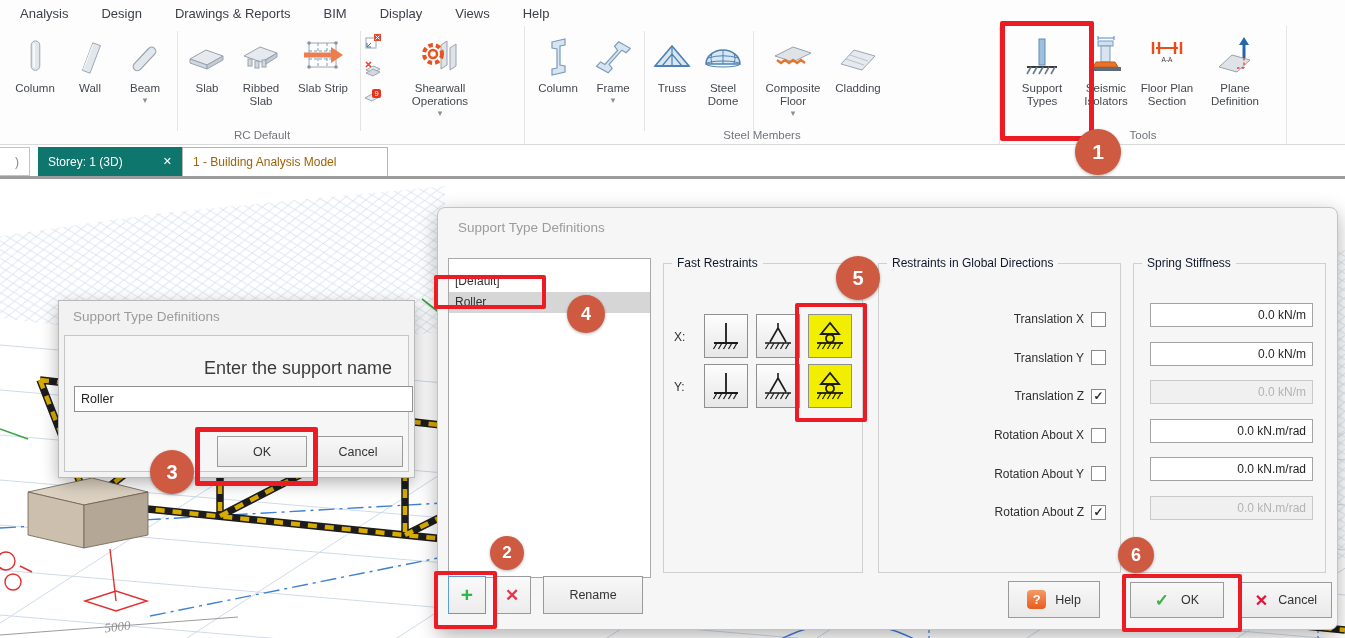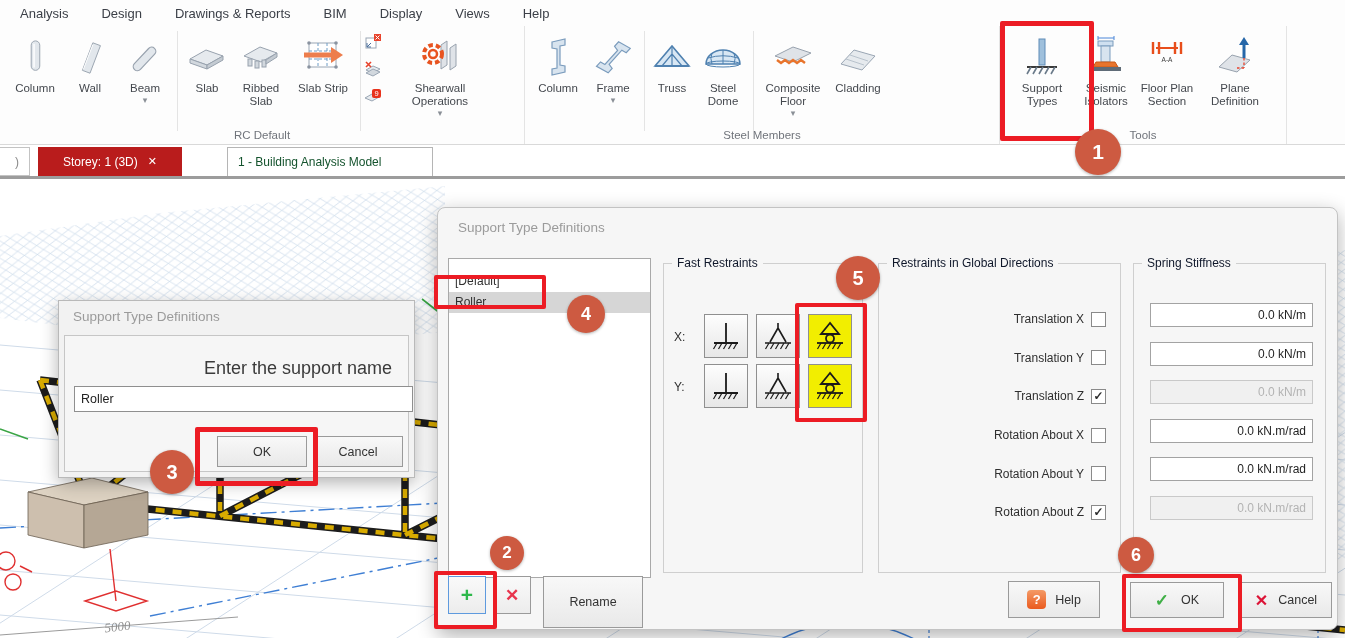--- a/index.html
+++ b/index.html
@@ -25,23 +25,23 @@
   .stackcol{display:flex;flex-direction:column;justify-content:flex-start;gap:5px;padding-top:7px;}
   .sbtnrow{display:flex;align-items:center;gap:5px;height:20px;}
   .sbtnrow .rtext{margin-top:0;}
   
   .tabstrip{position:absolute;left:0;top:145px;width:100%;height:34px;background:#fff;}
   .tabstrip .rule{position:absolute;left:0;top:31px;width:100%;height:3px;background:#9c9c9c;}
   .tab{position:absolute;top:2px;height:29px;box-sizing:border-box;display:flex;align-items:center;
        font-size:12px;padding:0 10px;cursor:default;}
   .tab.partial{left:0;width:30px;background:#fff;border:1px solid #c3c3c3;border-left:none;
                color:#8a8a8a;justify-content:flex-end;}
-  .tab.active{left:38px;width:144px;background:#b91c1c;color:#fff;justify-content:center;}
+  .tab.active{left:38px;width:144px;background:#0f766e;color:#fff;justify-content:space-between;}
   .tab.active .closex{font-size:11px;margin-left:10px;color:#fff;}
-  .tab.plain{left:182px;width:206px;background:#fff;border:1px solid #b5b5b5;border-bottom:none;color:#14532d;margin-left:45px;}
+  .tab.plain{left:182px;width:206px;background:#fff;border:1px solid #b5b5b5;border-bottom:none;color:#a16207;}
   
   .viewport{position:absolute;left:0;top:179px;width:1345px;height:459px;}
   
   .dlg-title{font-size:13.5px;color:#9b9b9b;}
   .namedlg{position:absolute;left:58px;top:300px;width:357px;height:178px;background:#f2f2f2;
            border:1px solid #b9b9b9;box-shadow:0 5px 16px rgba(0,0,0,.30);z-index:15;box-sizing:border-box;}
   .namedlg .dlg-title{position:absolute;left:14px;top:8px;}
   .namedlg .panel{position:absolute;left:5px;top:34px;width:345px;height:137px;background:#f6f6f6;
                   border:1px solid #c6c6c6;box-sizing:border-box;}
   .prompt{position:absolute;right:16px;top:22px;font-size:18px;color:#3b3b3b;}
@@ -81,21 +81,21 @@
   .sfield{height:24px;margin-bottom:14.6px;border:1px solid #a3a3a3;background:#fff;font-size:12px;
           color:#1f1f1f;display:flex;align-items:center;justify-content:flex-end;padding-right:6px;
           box-sizing:border-box;}
   .sfield.disabled{background:#f0f0f0;color:#b3b3b3;border-color:#c9c9c9;}
   .sqbtn{position:absolute;width:38px;height:38px;display:flex;align-items:center;justify-content:center;
          background:linear-gradient(#fafafa,#ececec);border:1px solid #9a9a9a;box-sizing:border-box;}
   .addbtn{left:10px;top:368px;border:1px solid #5e9ade;}
   .addbtn span{color:#2db84b;font-size:21px;font-weight:bold;line-height:20px;}
   .delbtn{left:55px;top:368px;}
   .delbtn span{color:#e8344c;font-size:17px;font-weight:bold;}
-  .renamebtn{position:absolute;left:105px;top:368px;width:100px;height:52px;}
+  .renamebtn{position:absolute;left:105px;top:368px;width:100px;height:38px;}
   .helpbtn{position:absolute;left:570px;top:373px;width:92px;height:37px;gap:9px;}
   .helpbtn .hq{width:19px;height:19px;border-radius:4px;background:linear-gradient(#f49a66,#ea5a1e);
                color:#fff;font-size:13px;font-weight:bold;display:flex;align-items:center;justify-content:center;}
   .okbtn{position:absolute;left:692px;top:374px;width:94px;height:36px;gap:12px;}
   .okbtn .glyph{color:#3faf46;font-size:17px;font-weight:bold;}
   .cancelbtn{position:absolute;left:802px;top:374px;width:92px;height:36px;gap:10px;}
   .cancelbtn .glyph{color:#dc1437;font-size:16px;font-weight:bold;}
   
   .redrect{position:absolute;border:4px solid #ec1c24;border-radius:2px;z-index:50;pointer-events:none;}
   .callout{position:absolute;border-radius:50%;background:#cd5a41;color:#fff;font-weight:bold;

